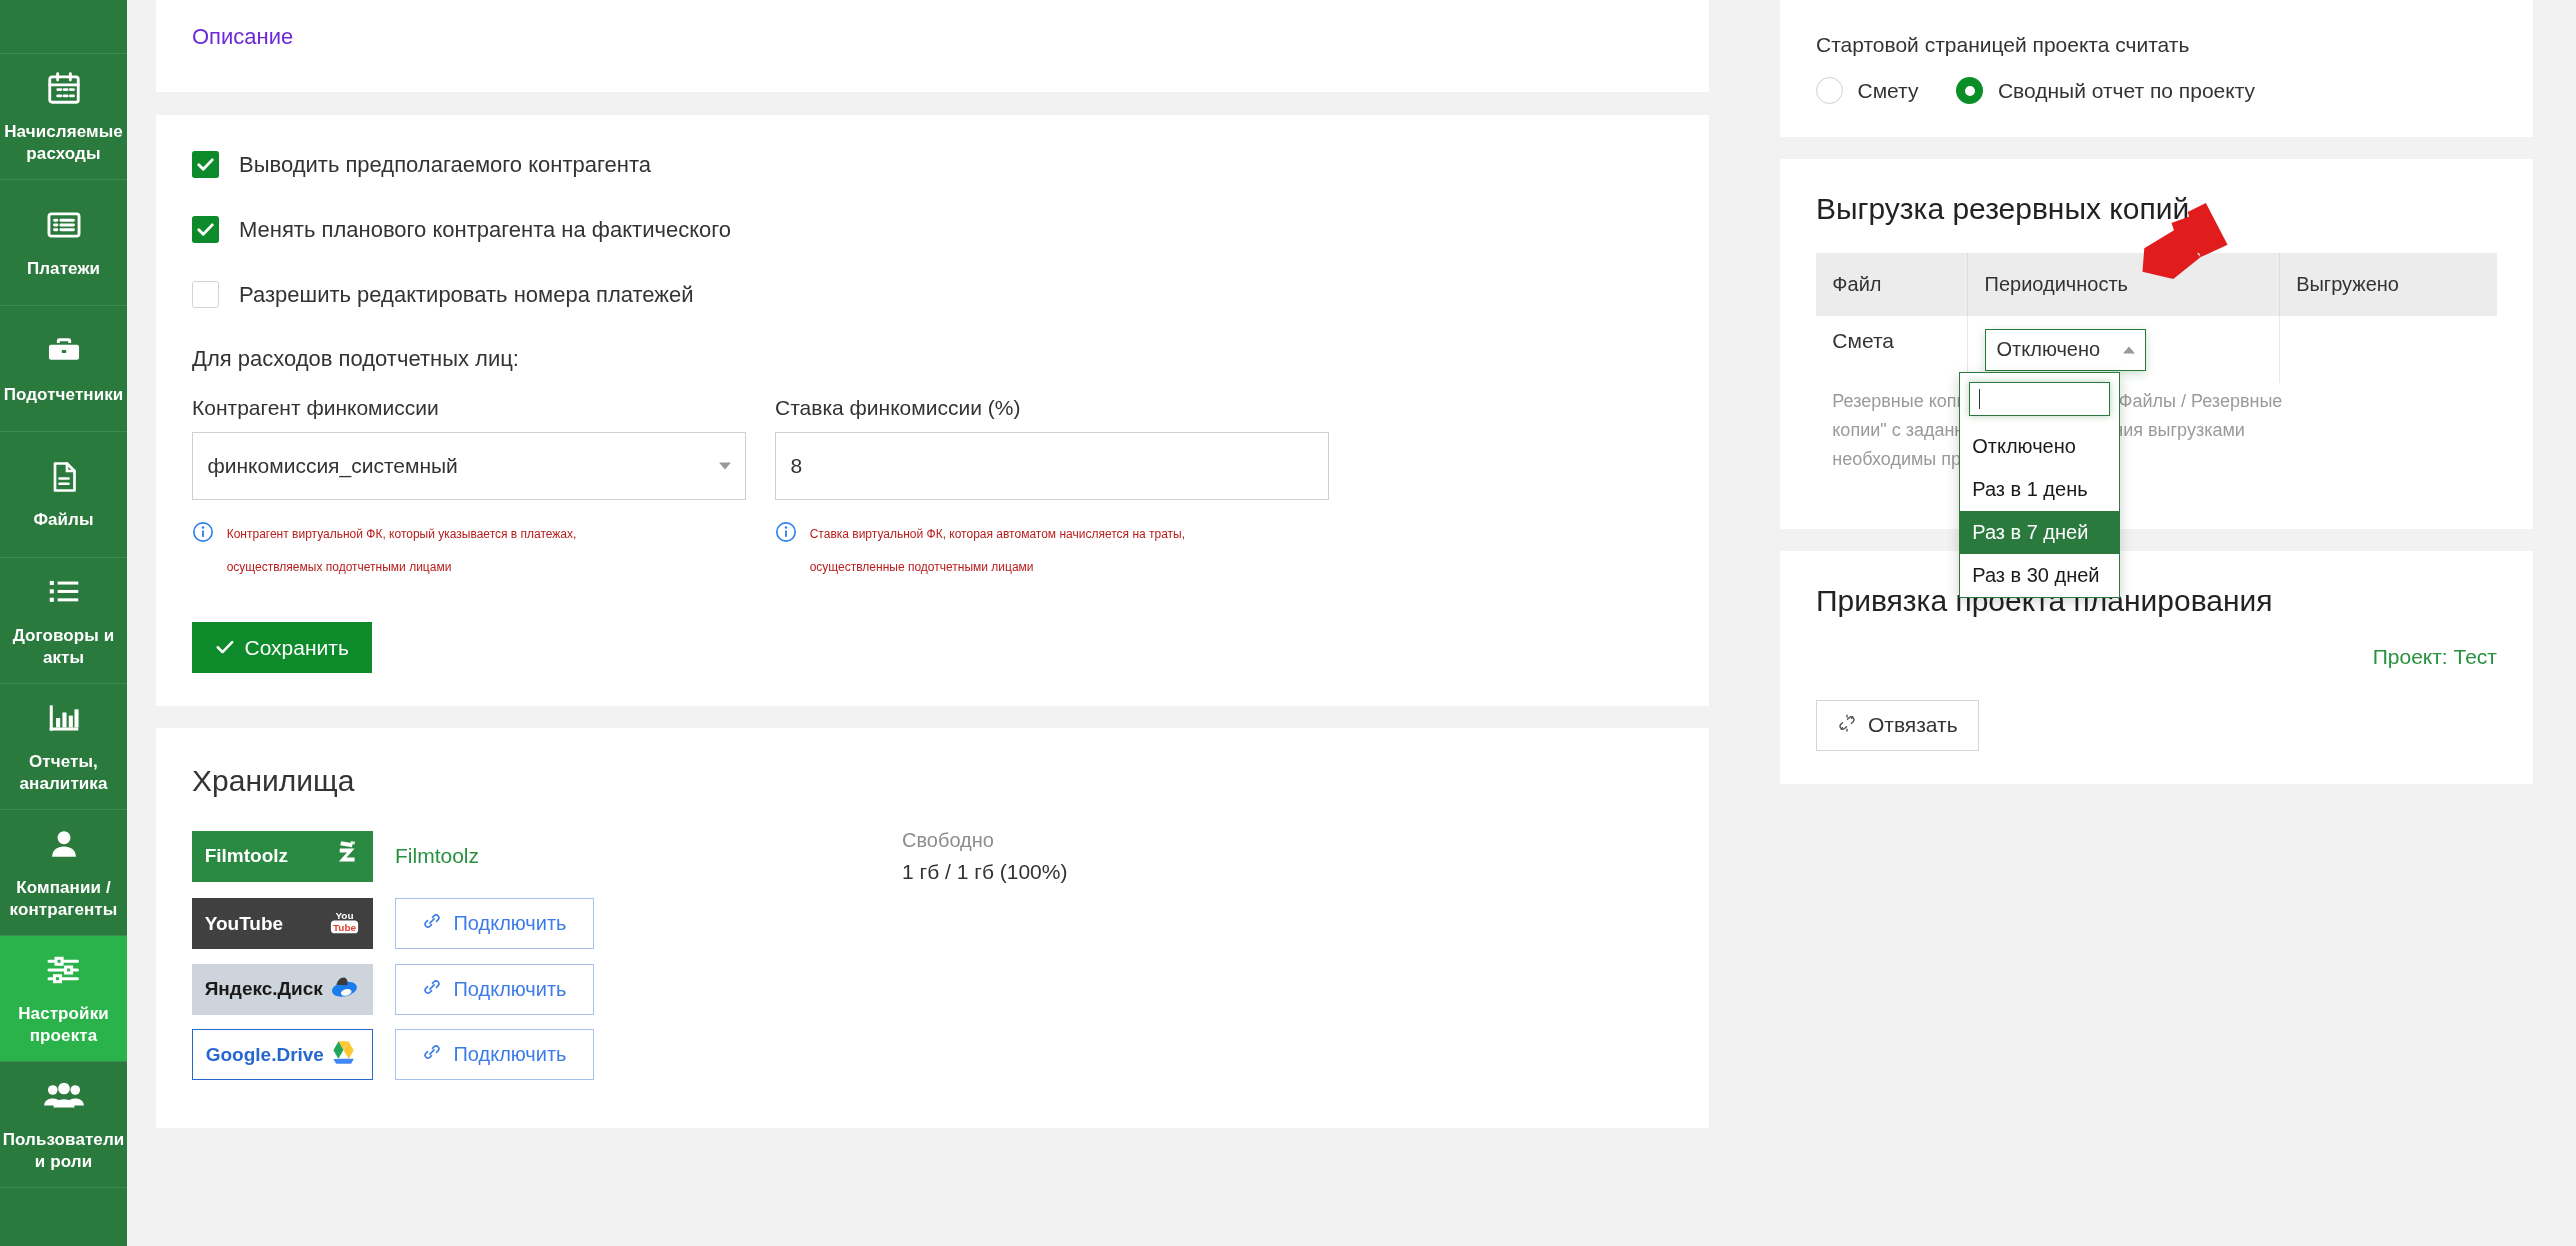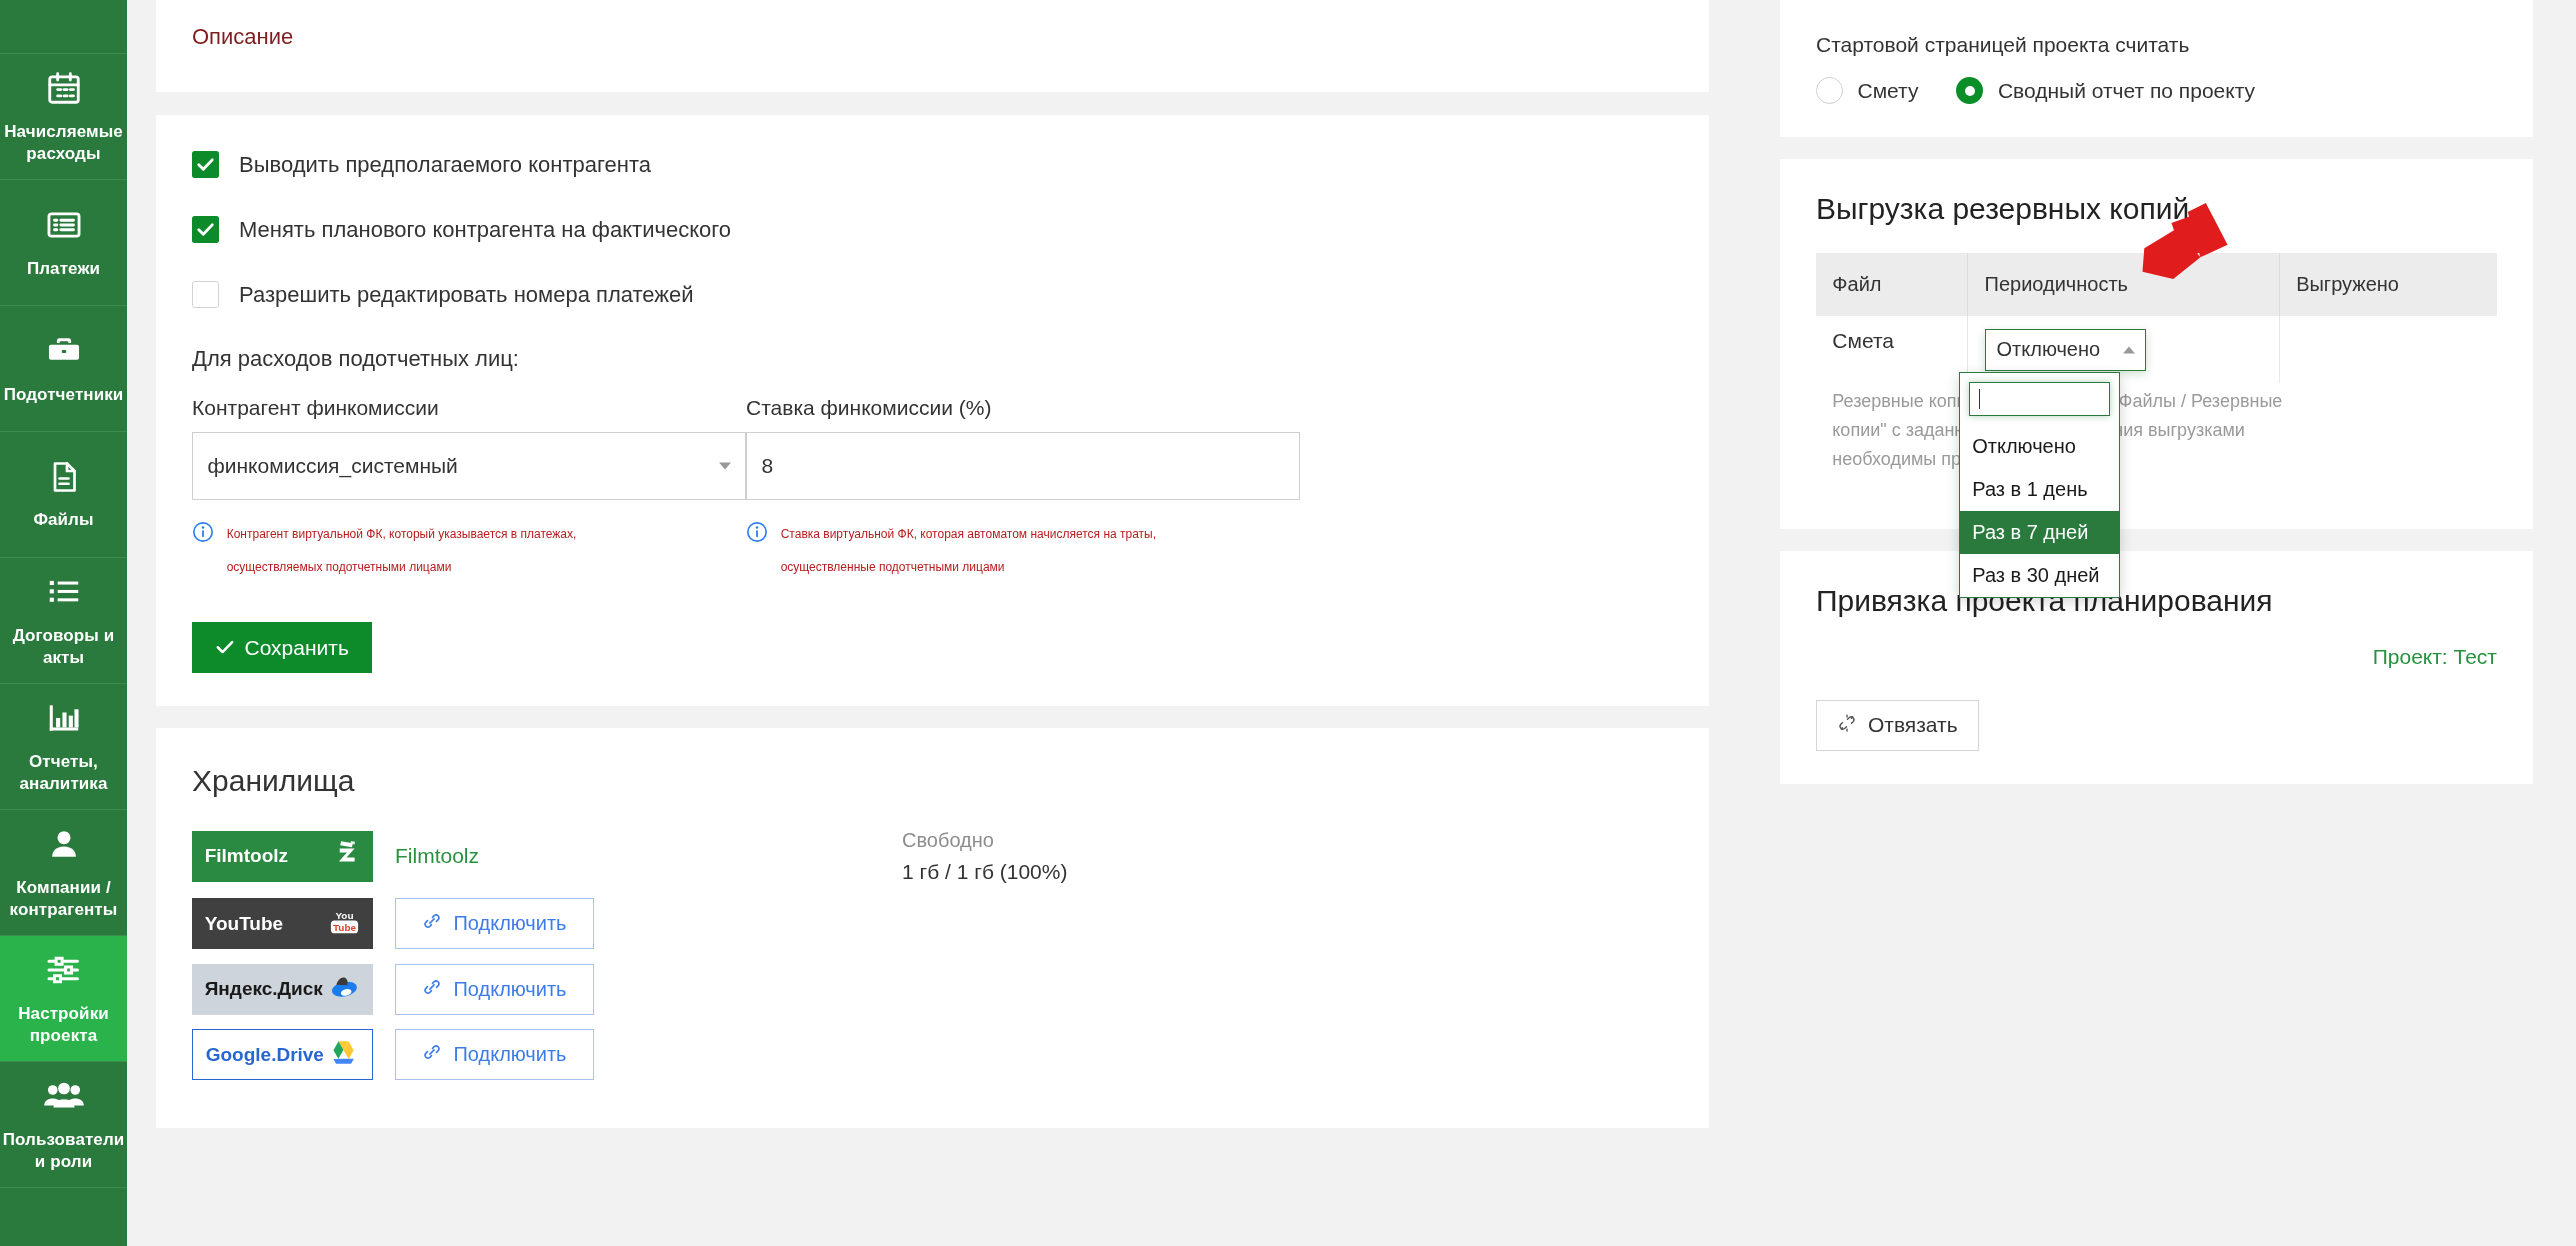--- a/index.html
+++ b/index.html
@@ -43,21 +43,21 @@
   .card {
     background: #ffffff;
     margin: 0 29px 22px 29px;
   }
   .card-top {
     margin: 0 29px 0 29px;
     background: #fff;
     padding: 23.5px 36px 42px 36px;
   }
   .desc-link {
-    color: #7f1d1d; font-size: 22px; text-decoration: none; cursor: pointer;
+    color: #6d28d9; font-size: 22px; text-decoration: none; cursor: pointer;
   }
   .gap { height: 23.5px; }
 
   .card-body { padding: 36px 36px 33px 36px; }
 
   .chk-row {
     display: flex; align-items: center;
     margin-bottom: 38px;
     cursor: pointer;
   }
@@ -73,20 +73,21 @@
   .chk-box svg { display: block; }
   .chk-label { font-size: 22px; color: #333; }
 
   .sub-title {
     font-size: 22px; color: #333;
     margin: 36px 0 23.5px 0;
   }
 
   .field-grid {
     display: flex;
+    gap: 29px;
   }
   .field-col { width: 554px; }
   .field-label { font-size: 21px; color: #333; margin-bottom: 12.7px; }
   .select-box, .text-box {
     height: 68px; width: 100%;
     border: 0.9px solid #cfcfcf; background: #fff;
     display: flex; align-items: center;
     padding: 0 14.5px;
     font-size: 21px; color: #333;
     position: relative;

